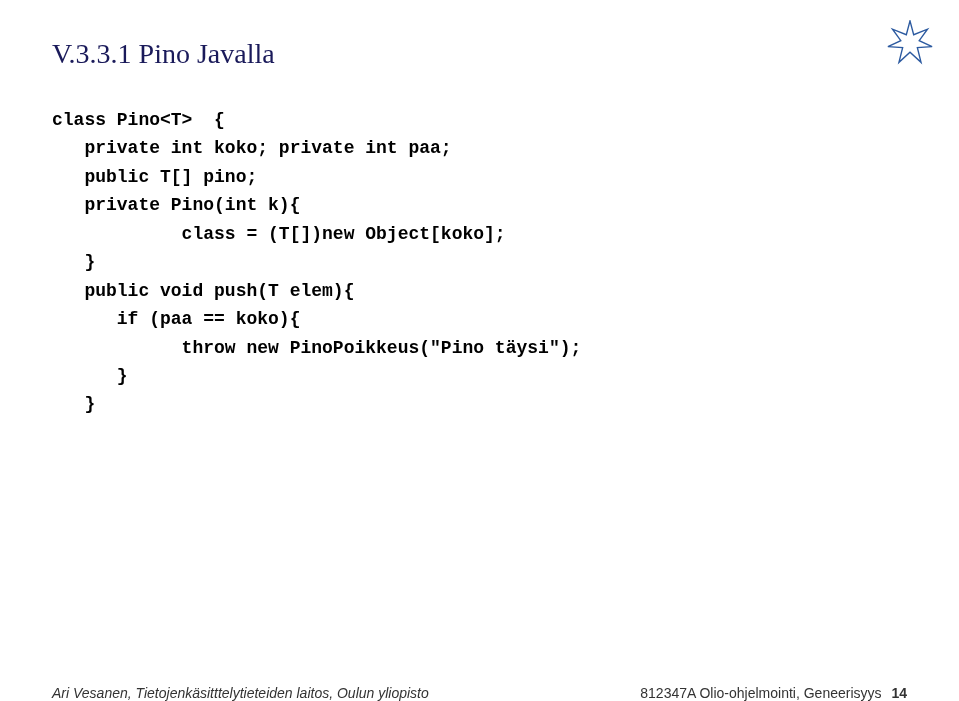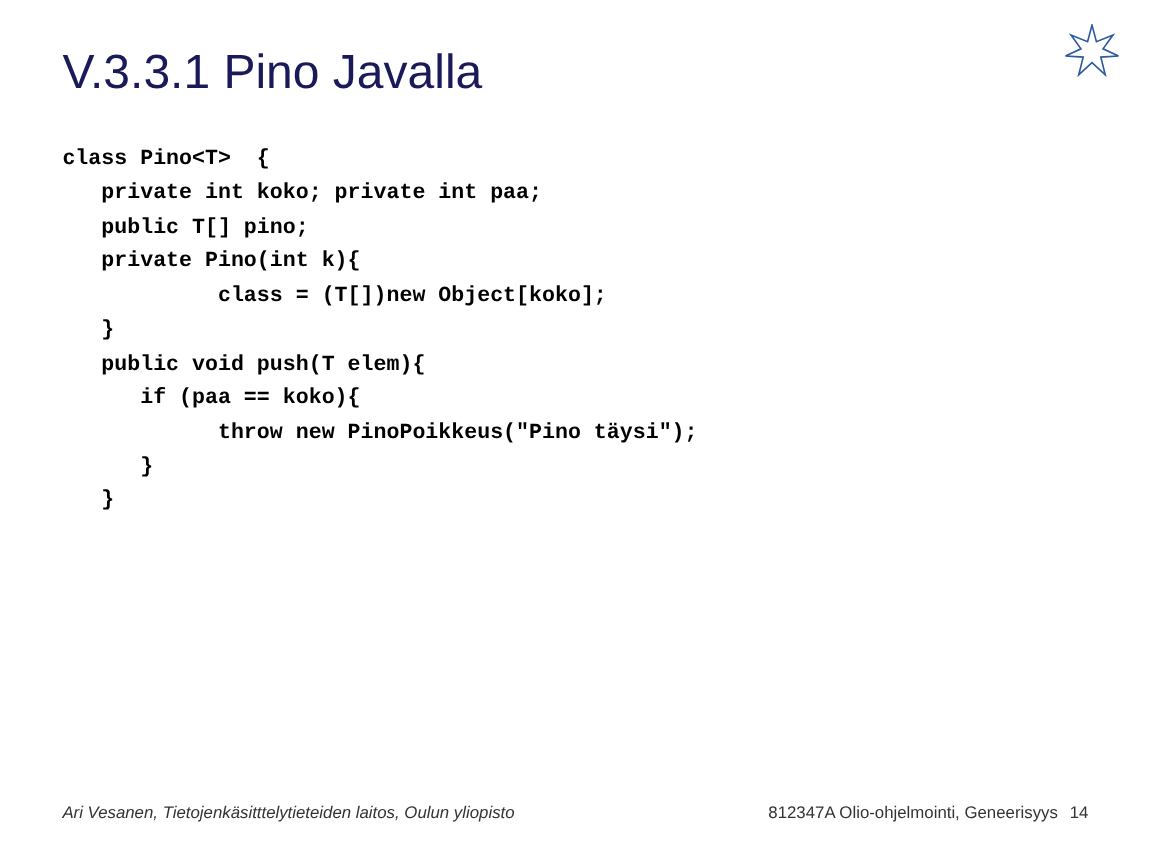--- a/index.html
+++ b/index.html
@@ -11,55 +11,55 @@
     position: relative;
     overflow: hidden;
   }
   .slide {
     width: 100%;
     height: 100%;
     padding: 38px 52px 0 52px;
     position: relative;
   }
   .title {
-    font-family: Liberation Sans, sans-serif;
-    font-size: 40px;
+    font-family: Liberation Serif, serif;
+    font-size: 28px;
     color: #1a1a5a;
     font-weight: normal;
     margin-bottom: 36px;
   }
   .code-line {
     font-family: "Courier New", Courier, monospace;
     font-weight: bold;
     font-size: 18px;
     color: #000;
     line-height: 1.58;
     white-space: pre;
   }
   .footer {
     position: absolute;
-    bottom: 16px;
+    bottom: 0;
     left: 0;
     width: 100%;
     display: flex;
     justify-content: space-between;
     align-items: flex-end;
     padding: 0 52px;
     font-family: Verdana, Geneva, sans-serif;
     font-size: 14px;
     color: #333;
   }
   .footer-left {
     font-style: italic;
   }
   .footer-right {
     font-size: 14px;
   }
   .page-num {
-    font-weight: normal;
+    font-weight: bold;
     margin-left: 6px;
     text-align: right;
   }
   .corner-star {
     position: absolute;
     top: 20px;
     right: 26px;
     width: 46px;
     height: 46px;
   }

